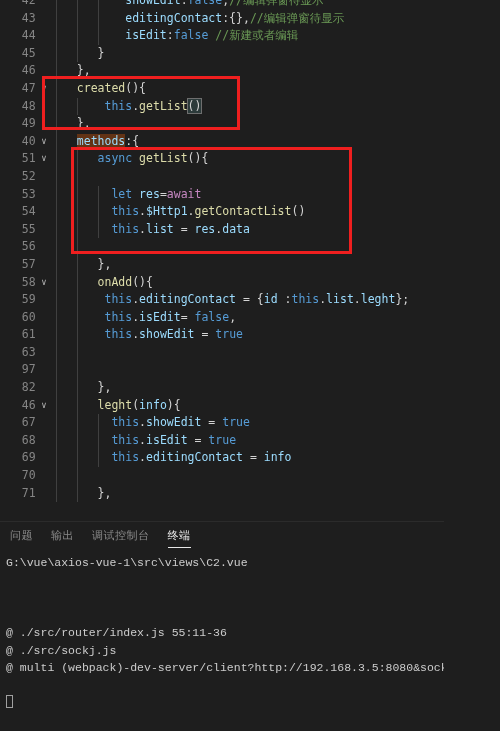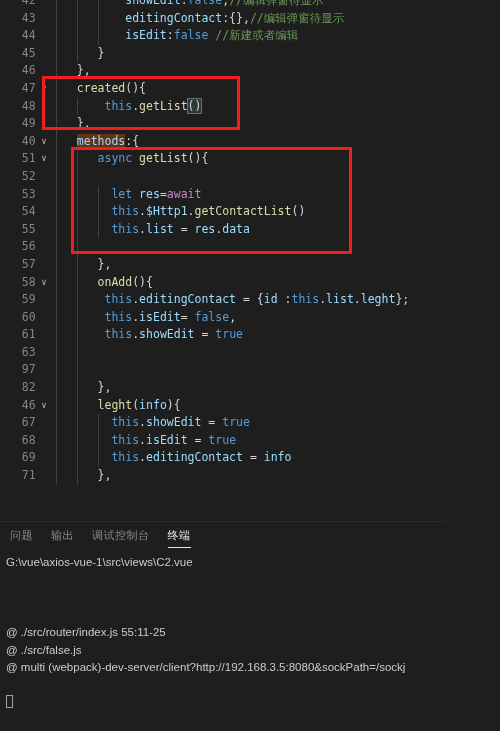--- a/index.html
+++ b/index.html
@@ -116,21 +116,21 @@
     left: 0; top: 28px; right: 0; bottom: 0;
     padding: 4px 6px 0 6px;
     overflow: hidden;
   }
   .tline {
     height: 17.5px;
     line-height: 17.5px;
     white-space: pre;
     font-size: 11.5px;
     color: #cccccc;
-    font-family: Liberation Sans, sans-serif;
+    font-family: Liberation Mono, monospace;
   }
   .c-red  { color: #cd3131; }
   .c-grey { color: #cccccc; }
   .term-cursor {
     display: inline-block;
     width: 7px; height: 13px;
     border: 1px solid #a0a0a0;
     vertical-align: -2px;
   }
 </style>
@@ -161,20 +161,21 @@
         <div class="code-line"><span class="ln">59</span><span class="guide" style="left: 56px;"></span><span class="guide" style="left: 76.79px;"></span><span class="ctext"><span class="t-plain">       </span><span class="t-key">this</span><span class="t-plain">.</span><span class="t-var">editingContact</span><span class="t-plain"> = {</span><span class="t-var">id</span><span class="t-plain"> :</span><span class="t-key">this</span><span class="t-plain">.</span><span class="t-var">list</span><span class="t-plain">.</span><span class="t-var">leght</span><span class="t-plain">};</span></span></div>
         <div class="code-line"><span class="ln">60</span><span class="guide" style="left: 56px;"></span><span class="guide" style="left: 76.79px;"></span><span class="ctext"><span class="t-plain">       </span><span class="t-key">this</span><span class="t-plain">.</span><span class="t-var">isEdit</span><span class="t-plain">= </span><span class="t-key">false</span><span class="t-plain">,</span></span></div>
         <div class="code-line"><span class="ln">61</span><span class="guide" style="left: 56px;"></span><span class="guide" style="left: 76.79px;"></span><span class="ctext"><span class="t-plain">       </span><span class="t-key">this</span><span class="t-plain">.</span><span class="t-var">showEdit</span><span class="t-plain"> = </span><span class="t-key">true</span></span></div>
         <div class="code-line"><span class="ln">63</span><span class="guide" style="left: 56px;"></span><span class="guide" style="left: 76.79px;"></span><span class="ctext"></span></div>
         <div class="code-line"><span class="ln">97</span><span class="guide" style="left: 56px;"></span><span class="guide" style="left: 76.79px;"></span><span class="ctext"></span></div>
         <div class="code-line"><span class="ln">82</span><span class="guide" style="left: 56px;"></span><span class="guide" style="left: 76.79px;"></span><span class="ctext"><span class="t-plain">      },</span></span></div>
         <div class="code-line"><span class="ln">46</span><span class="fold">∨</span><span class="guide" style="left: 56px;"></span><span class="guide" style="left: 76.79px;"></span><span class="ctext"><span class="t-plain">      </span><span class="t-fn">leght</span><span class="t-plain">(</span><span class="t-var">info</span><span class="t-plain">){</span></span></div>
         <div class="code-line"><span class="ln">67</span><span class="guide" style="left: 56px;"></span><span class="guide" style="left: 76.79px;"></span><span class="guide" style="left: 97.58px;"></span><span class="ctext"><span class="t-plain">        </span><span class="t-key">this</span><span class="t-plain">.</span><span class="t-var">showEdit</span><span class="t-plain"> = </span><span class="t-key">true</span></span></div>
         <div class="code-line"><span class="ln">68</span><span class="guide" style="left: 56px;"></span><span class="guide" style="left: 76.79px;"></span><span class="guide" style="left: 97.58px;"></span><span class="ctext"><span class="t-plain">        </span><span class="t-key">this</span><span class="t-plain">.</span><span class="t-var">isEdit</span><span class="t-plain"> = </span><span class="t-key">true</span></span></div>
         <div class="code-line"><span class="ln">69</span><span class="guide" style="left: 56px;"></span><span class="guide" style="left: 76.79px;"></span><span class="guide" style="left: 97.58px;"></span><span class="ctext"><span class="t-plain">        </span><span class="t-key">this</span><span class="t-plain">.</span><span class="t-var">editingContact</span><span class="t-plain"> = </span><span class="t-var">info</span></span></div>
+        <div class="code-line"><span class="ln">70</span><span class="guide" style="left: 56px;"></span><span class="guide" style="left: 76.79px;"></span><span class="ctext"></span></div>
         <div class="code-line"><span class="ln">71</span><span class="guide" style="left: 56px;"></span><span class="guide" style="left: 76.79px;"></span><span class="ctext"><span class="t-plain">      },</span></span></div>
       </div>
     <div id="editor-annotations">
         <div class="redbox" style="left: 42px; top: 76px; width: 198px; height: 54px;"></div>
         <div class="redbox" style="left: 71px; top: 147px; width: 281px; height: 107px;"></div>
       </div>
   </div>
 
   <div id="panel">
     <div id="panel-tabs">
@@ -182,22 +183,22 @@
         <div class="ptab">输出</div>
         <div class="ptab">调试控制台</div>
         <div class="ptab active">终端</div>
       </div>
     <div id="terminal">
       <div id="terminal-lines">
           <div class="tline"><span class="c-grey">G:\vue\axios-vue-1\src\views\C2.vue</span></div>
           <div class="tline">&nbsp;</div>
           <div class="tline">&nbsp;</div>
           <div class="tline">&nbsp;</div>
-          <div class="tline"><span class="c-grey">@ ./src/router/index.js 55:11-25</span></div>
-          <div class="tline"><span class="c-grey">@ ./src/false.js</span></div>
+          <div class="tline"><span class="c-grey">@ ./src/router/index.js 55:11-36</span></div>
+          <div class="tline"><span class="c-grey">@ ./src/sockj.js</span></div>
           <div class="tline"><span class="c-grey">@ multi (webpack)-dev-server/client?http://192.168.3.5:8080&amp;sockPath=/sockj</span></div>
           <div class="tline">&nbsp;</div>
         </div>
       <div class="tline"><span class="term-cursor"></span></div>
     </div>
   </div>
 
 </div>
 
 </body></html>

